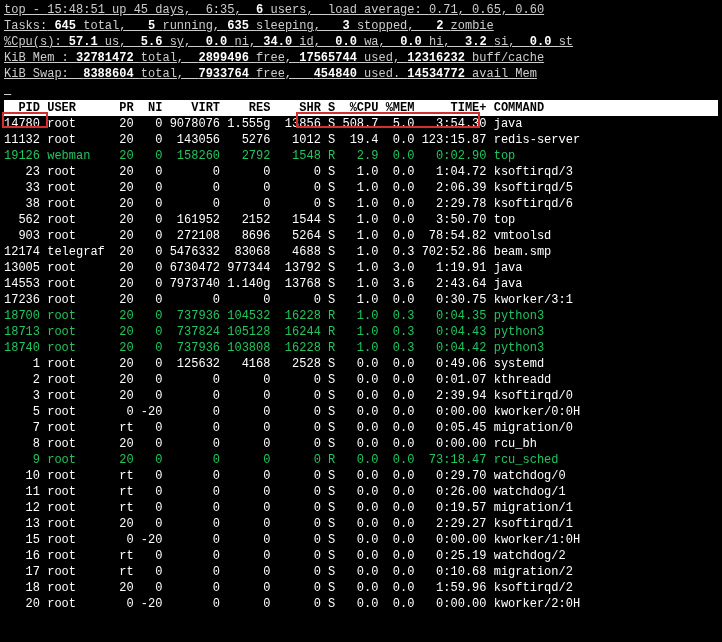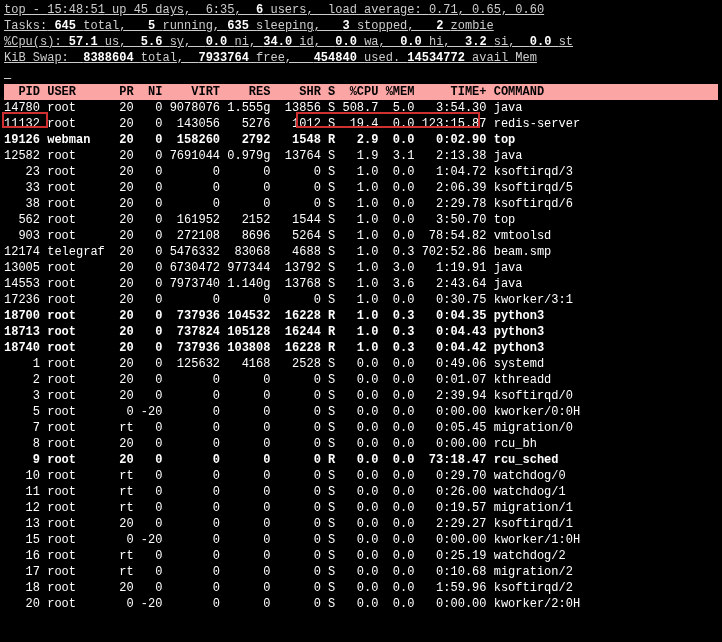--- a/index.html
+++ b/index.html
@@ -10,60 +10,60 @@
     font-size: 12px;
     line-height: 16px;
     width: 722px;
     height: 642px;
     overflow: hidden;
     padding: 2px 4px;
   }
   .header-line { white-space: pre; color: #ccc; text-decoration: underline; }
   .bold { font-weight: bold; color: #fff; }
   .col-header {
-    background: #fca5a5;
+    background: #ffffff;
     color: #000;
     white-space: pre;
     font-weight: bold;
     margin-top: 2px;
   }
   .proc-row {
     white-space: pre;
     color: #ffffff;
   }
-  .proc-row.bold { color: #ffffff; font-weight: bold; }
+  .proc-row.bold { color: #22c55e; font-weight: normal; }
   .redbox {
     position: absolute;
     border: 2px solid #d03030;
     pointer-events: none;
   }
   .hl { color: #fff; font-weight: bold; }
 </style>
 </head>
 <body>
 
 <div>
   <div class="header-line"><span>top - </span><span>15:48:51</span><span> up 45 days,  6:35,  </span><span class="hl">6</span><span> users,  load average: </span><span>0.71, 0.65, 0.60</span></div>
 
   <div class="header-line"><span>Tasks:</span><span class="hl"> 645 </span><span>total,   </span><span class="hl">5 </span><span>running, </span><span class="hl">635 </span><span>sleeping,   </span><span class="hl">3 </span><span>stopped,   </span><span class="hl">2 </span><span>zombie</span></div>
 
   <div class="header-line"><span>%Cpu(s): </span><span class="hl">57.1 </span><span>us,  </span><span class="hl">5.6 </span><span>sy,  </span><span class="hl">0.0 </span><span>ni, </span><span class="hl">34.0 </span><span>id,  </span><span class="hl">0.0 </span><span>wa,  </span><span class="hl">0.0 </span><span>hi,  </span><span class="hl">3.2 </span><span>si,  </span><span class="hl">0.0 </span><span>st</span></div>
 
+  <div class="header-line"><span>KiB Mem : </span><span class="hl">32781472 </span><span>total,  </span><span class="hl">2899496 </span><span>free, </span><span class="hl">17565744 </span><span>used, </span><span class="hl">12316232 </span><span>buff/cache</span></div>
 
   <div class="header-line"><span>KiB Swap:  </span><span class="hl">8388604 </span><span>total,  </span><span class="hl">7933764 </span><span>free,   </span><span class="hl">454840 </span><span>used. </span><span class="hl">14534772 </span><span>avail Mem</span></div>
 
   <div class="header-line">&nbsp;</div>
 
   <div class="col-header">  PID USER      PR  NI    VIRT    RES    SHR S  %CPU %MEM     TIME+ COMMAND           </div>
 
   <div id="proc-list">
       <div class="proc-row">14780 root      20   0 9078076 1.555g  13856 S 508.7  5.0   3:54.30 java</div>
       <div class="proc-row">11132 root      20   0  143056   5276   1012 S  19.4  0.0 123:15.87 redis-server</div>
       <div class="proc-row bold">19126 webman    20   0  158260   2792   1548 R   2.9  0.0   0:02.90 top</div>
-      <div class="proc-row">12582 root      20   0 7691044 0.979g  13764 S   1.9  3.1   2:13.38 java</div>
       <div class="proc-row">   23 root      20   0       0      0      0 S   1.0  0.0   1:04.72 ksoftirqd/3</div>
       <div class="proc-row">   33 root      20   0       0      0      0 S   1.0  0.0   2:06.39 ksoftirqd/5</div>
       <div class="proc-row">   38 root      20   0       0      0      0 S   1.0  0.0   2:29.78 ksoftirqd/6</div>
       <div class="proc-row">  562 root      20   0  161952   2152   1544 S   1.0  0.0   3:50.70 top</div>
       <div class="proc-row">  903 root      20   0  272108   8696   5264 S   1.0  0.0  78:54.82 vmtoolsd</div>
       <div class="proc-row">12174 telegraf  20   0 5476332  83068   4688 S   1.0  0.3 702:52.86 beam.smp</div>
       <div class="proc-row">13005 root      20   0 6730472 977344  13792 S   1.0  3.0   1:19.91 java</div>
       <div class="proc-row">14553 root      20   0 7973740 1.140g  13768 S   1.0  3.6   2:43.64 java</div>
       <div class="proc-row">17236 root      20   0       0      0      0 S   1.0  0.0   0:30.75 kworker/3:1</div>
       <div class="proc-row bold">18700 root      20   0  737936 104532  16228 R   1.0  0.3   0:04.35 python3</div>

